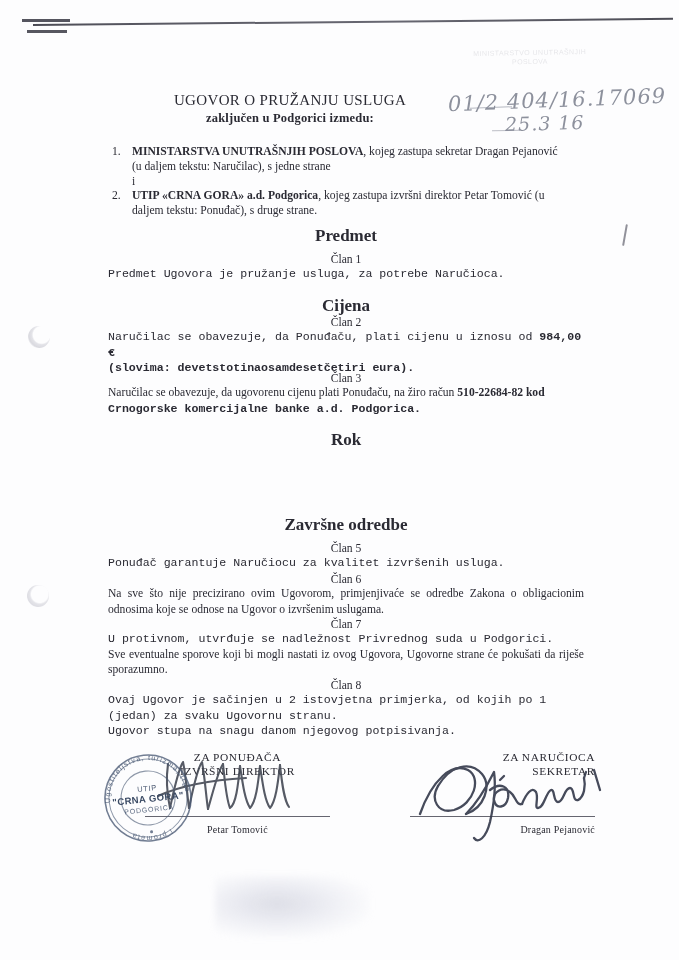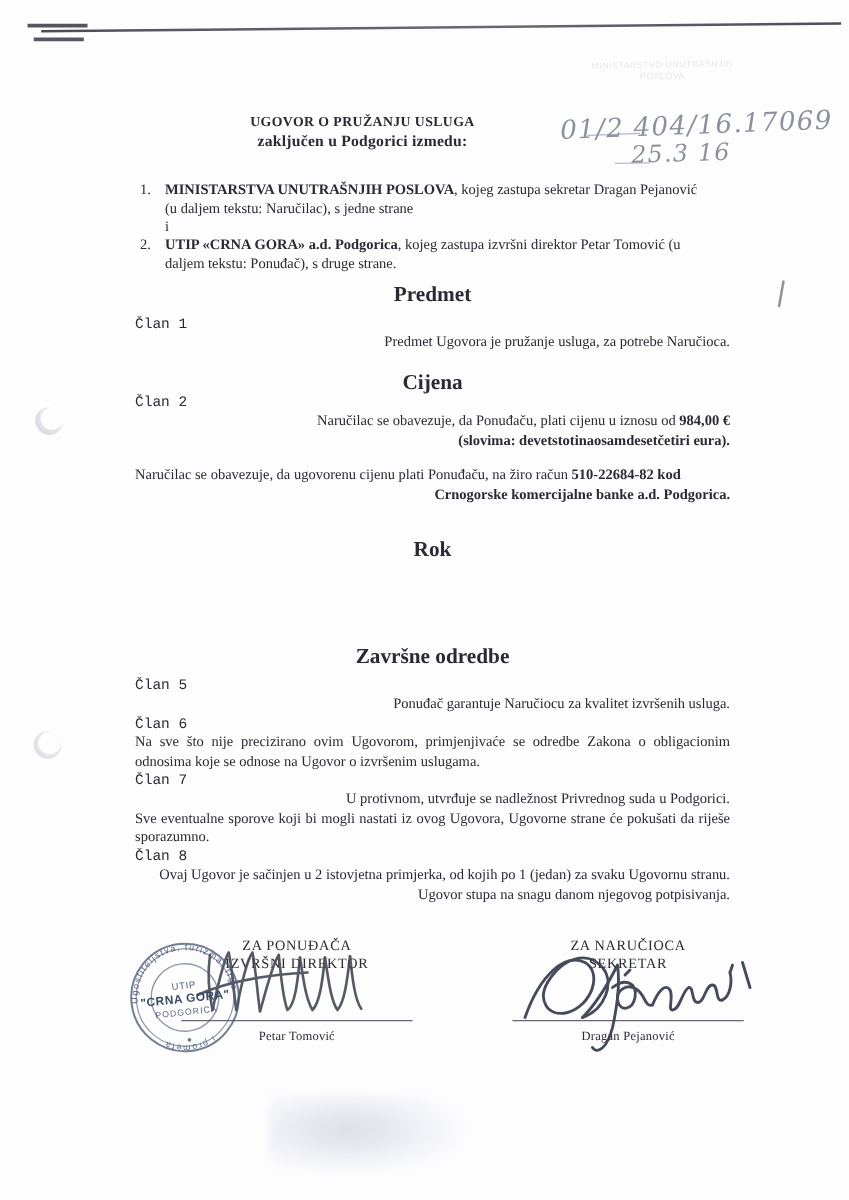--- a/index.html
+++ b/index.html
@@ -136,22 +136,22 @@
     transform: rotate(-1deg);
   }
   .title-block {
     position: absolute;
     left: 140px;
     top: 92px;
     width: 300px;
     text-align: center;
   }
   .title-main {
-    font-weight: bold;
-    font-size: 11px;
+    font-weight: normal;
+    font-size: 15px;
     letter-spacing: .35px;
   }
   .title-sub {
     font-weight: bold;
     font-size: 12.5px;
     margin-top: 2px;
     letter-spacing: .2px;
   }
 
   .parties {
@@ -178,46 +178,46 @@
     line-height: 13px;
   }
   b, strong { font-weight: bold; }
 
   .section-head {
     text-align: center;
     font-weight: bold;
     font-size: 17px;
   }
   .clan {
+    text-align: center;
     font-size: 11.6px;
-    font-family: Liberation Mono, monospace;
   }
   .para {
     font-size: 11.6px;
     line-height: 15.6px;
     text-align: justify;
   }
-  .para.nojust { text-align: right; }
+  .para.nojust { text-align: left; font-family: Liberation Mono, monospace; }
 
   .blk { position: absolute; left: 108px; width: 476px; }
 
   
   .sig-left {
     position: absolute;
     left: 145px; top: 750px;
     width: 185px;
     text-align: center;
     font-size: 11.4px;
     line-height: 14px;
   }
   .sig-right {
     position: absolute;
     left: 410px; top: 750px;
     width: 185px;
-    text-align: center;
+    text-align: right;
     font-size: 11.4px;
     line-height: 14px;
   }
   .sig-role { letter-spacing: .6px; }
   .sig-line {
     height: 1px;
     background: #4b4b57;
     margin-top: 38px;
     opacity: .85;
   }
@@ -294,20 +294,21 @@
 
   <div class="blk" style="top:296px">
     <div class="section-head">Cijena</div>
   </div>
   <div class="blk" style="top:316px">
     <div class="clan">Član 2</div>
     <div class="para nojust"><span>Naručilac se obavezuje, da Ponuđaču, plati cijenu u iznosu od </span><b>984,00 €</b></div>
     <div class="para nojust"><b>(slovima: devetstotinaosamdesetčetiri eura).</b></div>
   </div>
   <div class="blk" style="top:372px">
+    <div class="clan">Član 3</div>
     <div class="para"><span>Naručilac se obavezuje, da ugovorenu cijenu plati Ponuđaču, na žiro račun </span><b>510-22684-82 kod</b></div>
     <div class="para nojust"><b>Crnogorske komercijalne banke a.d. Podgorica.</b></div>
   </div>
 
   <div class="blk" style="top:430px">
     <div class="section-head">Rok</div>
   </div>
 
   <div class="blk" style="top:515px">
     <div class="section-head">Završne odredbe</div>

